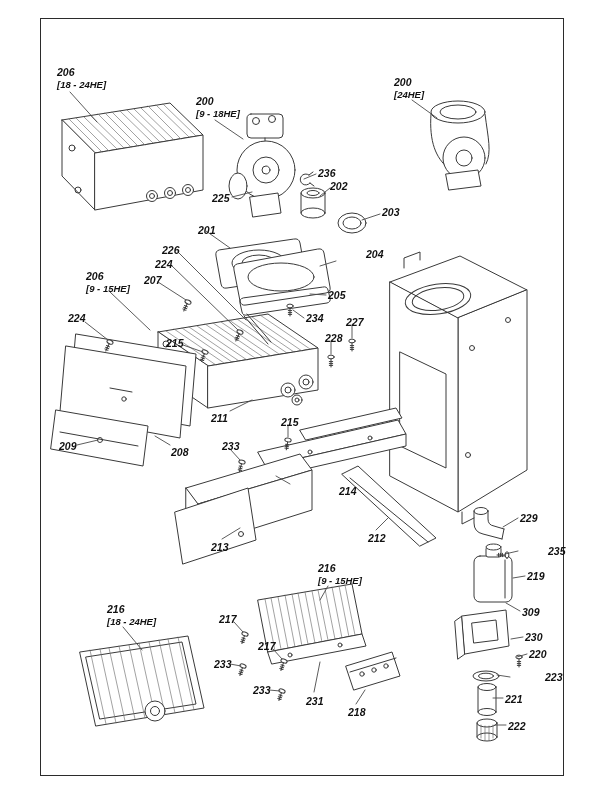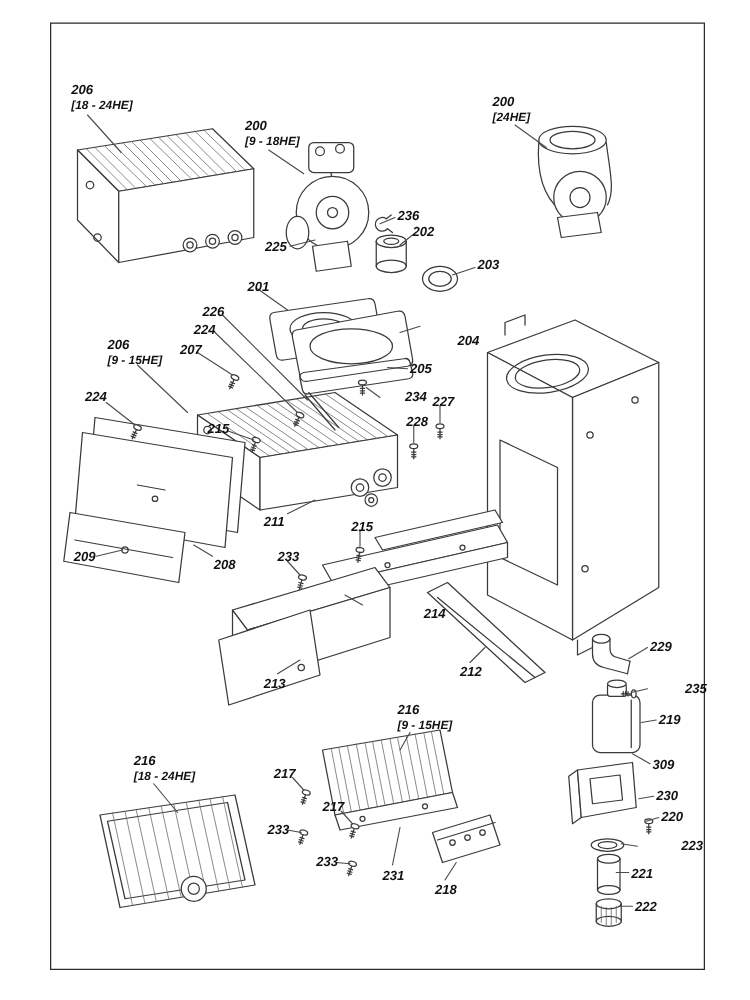--- a/index.html
+++ b/index.html
@@ -322,40 +322,40 @@
       </div>
       <div class="callout" style="left: 212px; top: 192px;">
         <span class="num">225</span>
       </div>
       <div class="callout" style="left: 382px; top: 206px;">
         <span class="num">203</span>
       </div>
       <div class="callout" style="left: 186px; top: 224px; margin-left: 12px;">
         <span class="num">201</span>
       </div>
-      <div class="callout" style="left: 338px; top: 267px; padding-left: 28px;">
+      <div class="callout" style="left: 338px; top: 248px; padding-left: 28px;">
         <span class="num">204</span>
       </div>
       <div class="callout" style="left: 162px; top: 244px; text-align: center;">
         <span class="num">226</span>
       </div>
       <div class="callout" style="left: 155px; top: 258px;">
         <span class="num">224</span>
       </div>
       <div class="callout" style="left: 86px; top: 270px;">
         <span class="num">206</span>
         <span class="sub">[9 - 15HE]</span>
       </div>
       <div class="callout" style="left: 144px; top: 274px;">
         <span class="num">207</span>
       </div>
       <div class="callout" style="left: 328px; top: 289px;">
         <span class="num">205</span>
       </div>
-      <div class="callout" style="left: 306px; top: 312px; margin-left: 18px;">
+      <div class="callout" style="left: 306px; top: 312px;">
         <span class="num">234</span>
       </div>
       <div class="callout" style="left: 346px; top: 316px;">
         <span class="num">227</span>
       </div>
       <div class="callout" style="left: 325px; top: 332px;">
         <span class="num">228</span>
       </div>
       <div class="callout" style="left: 68px; top: 312px;">
         <span class="num">224</span>

